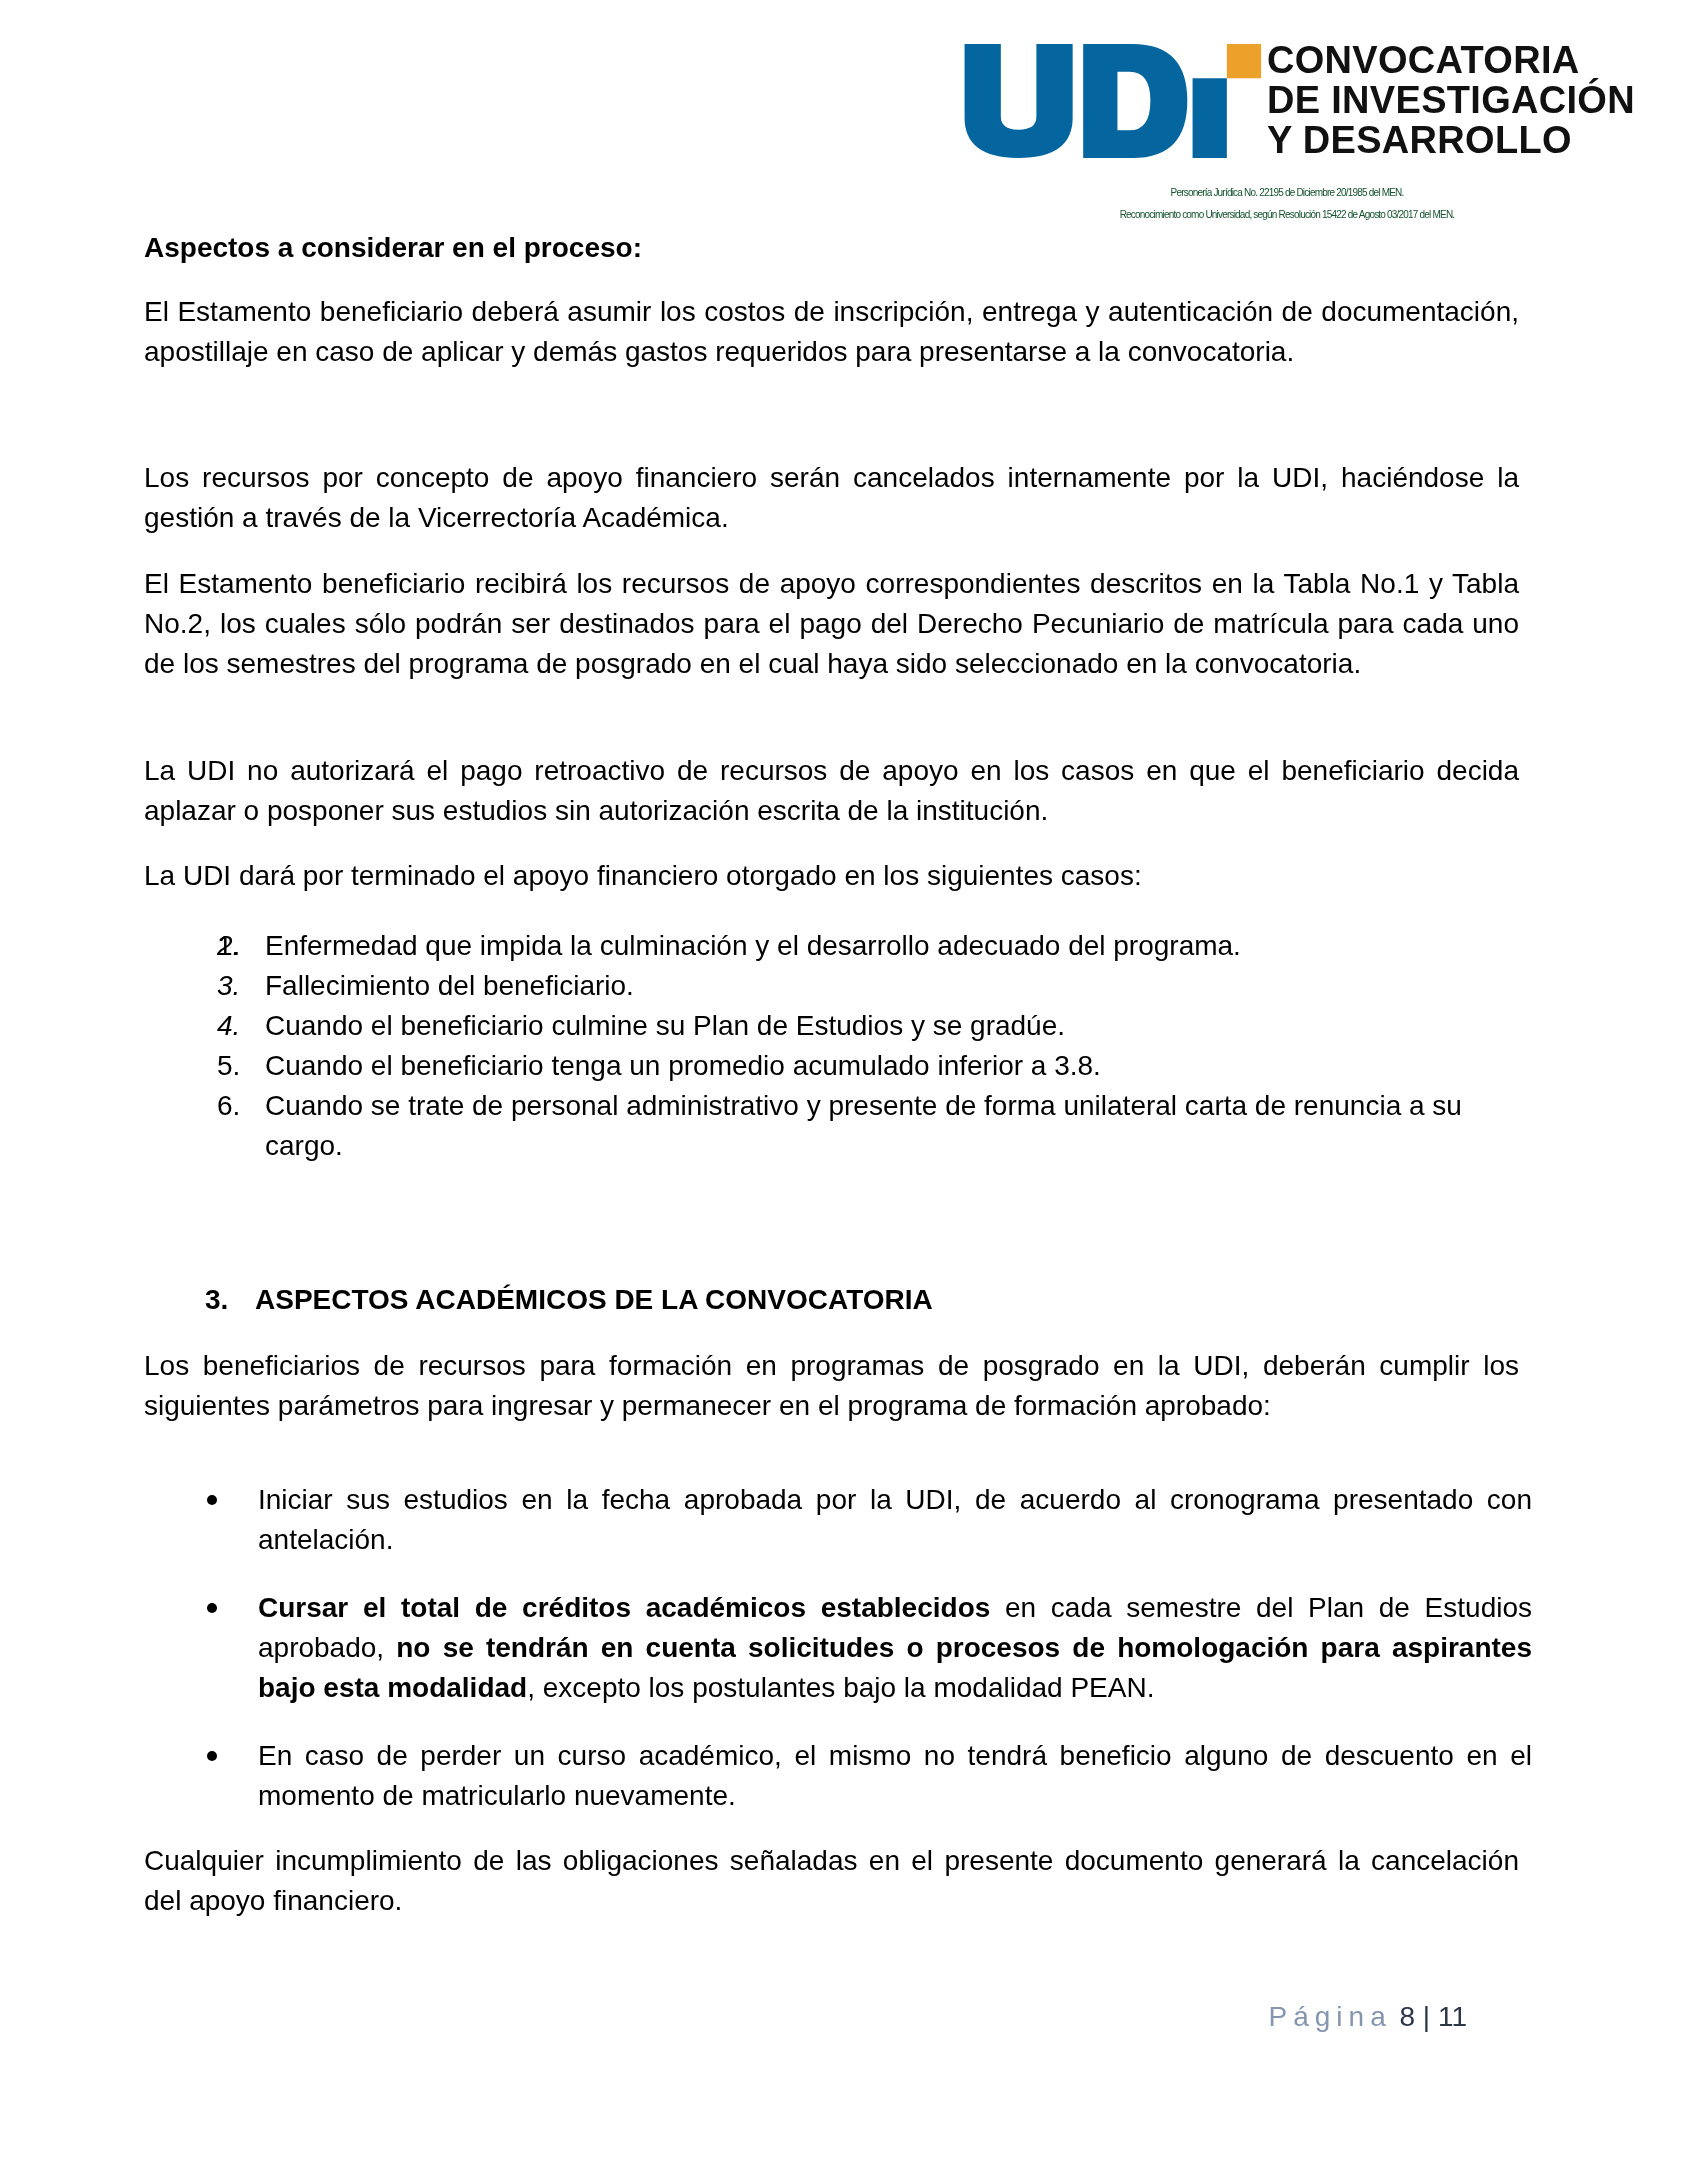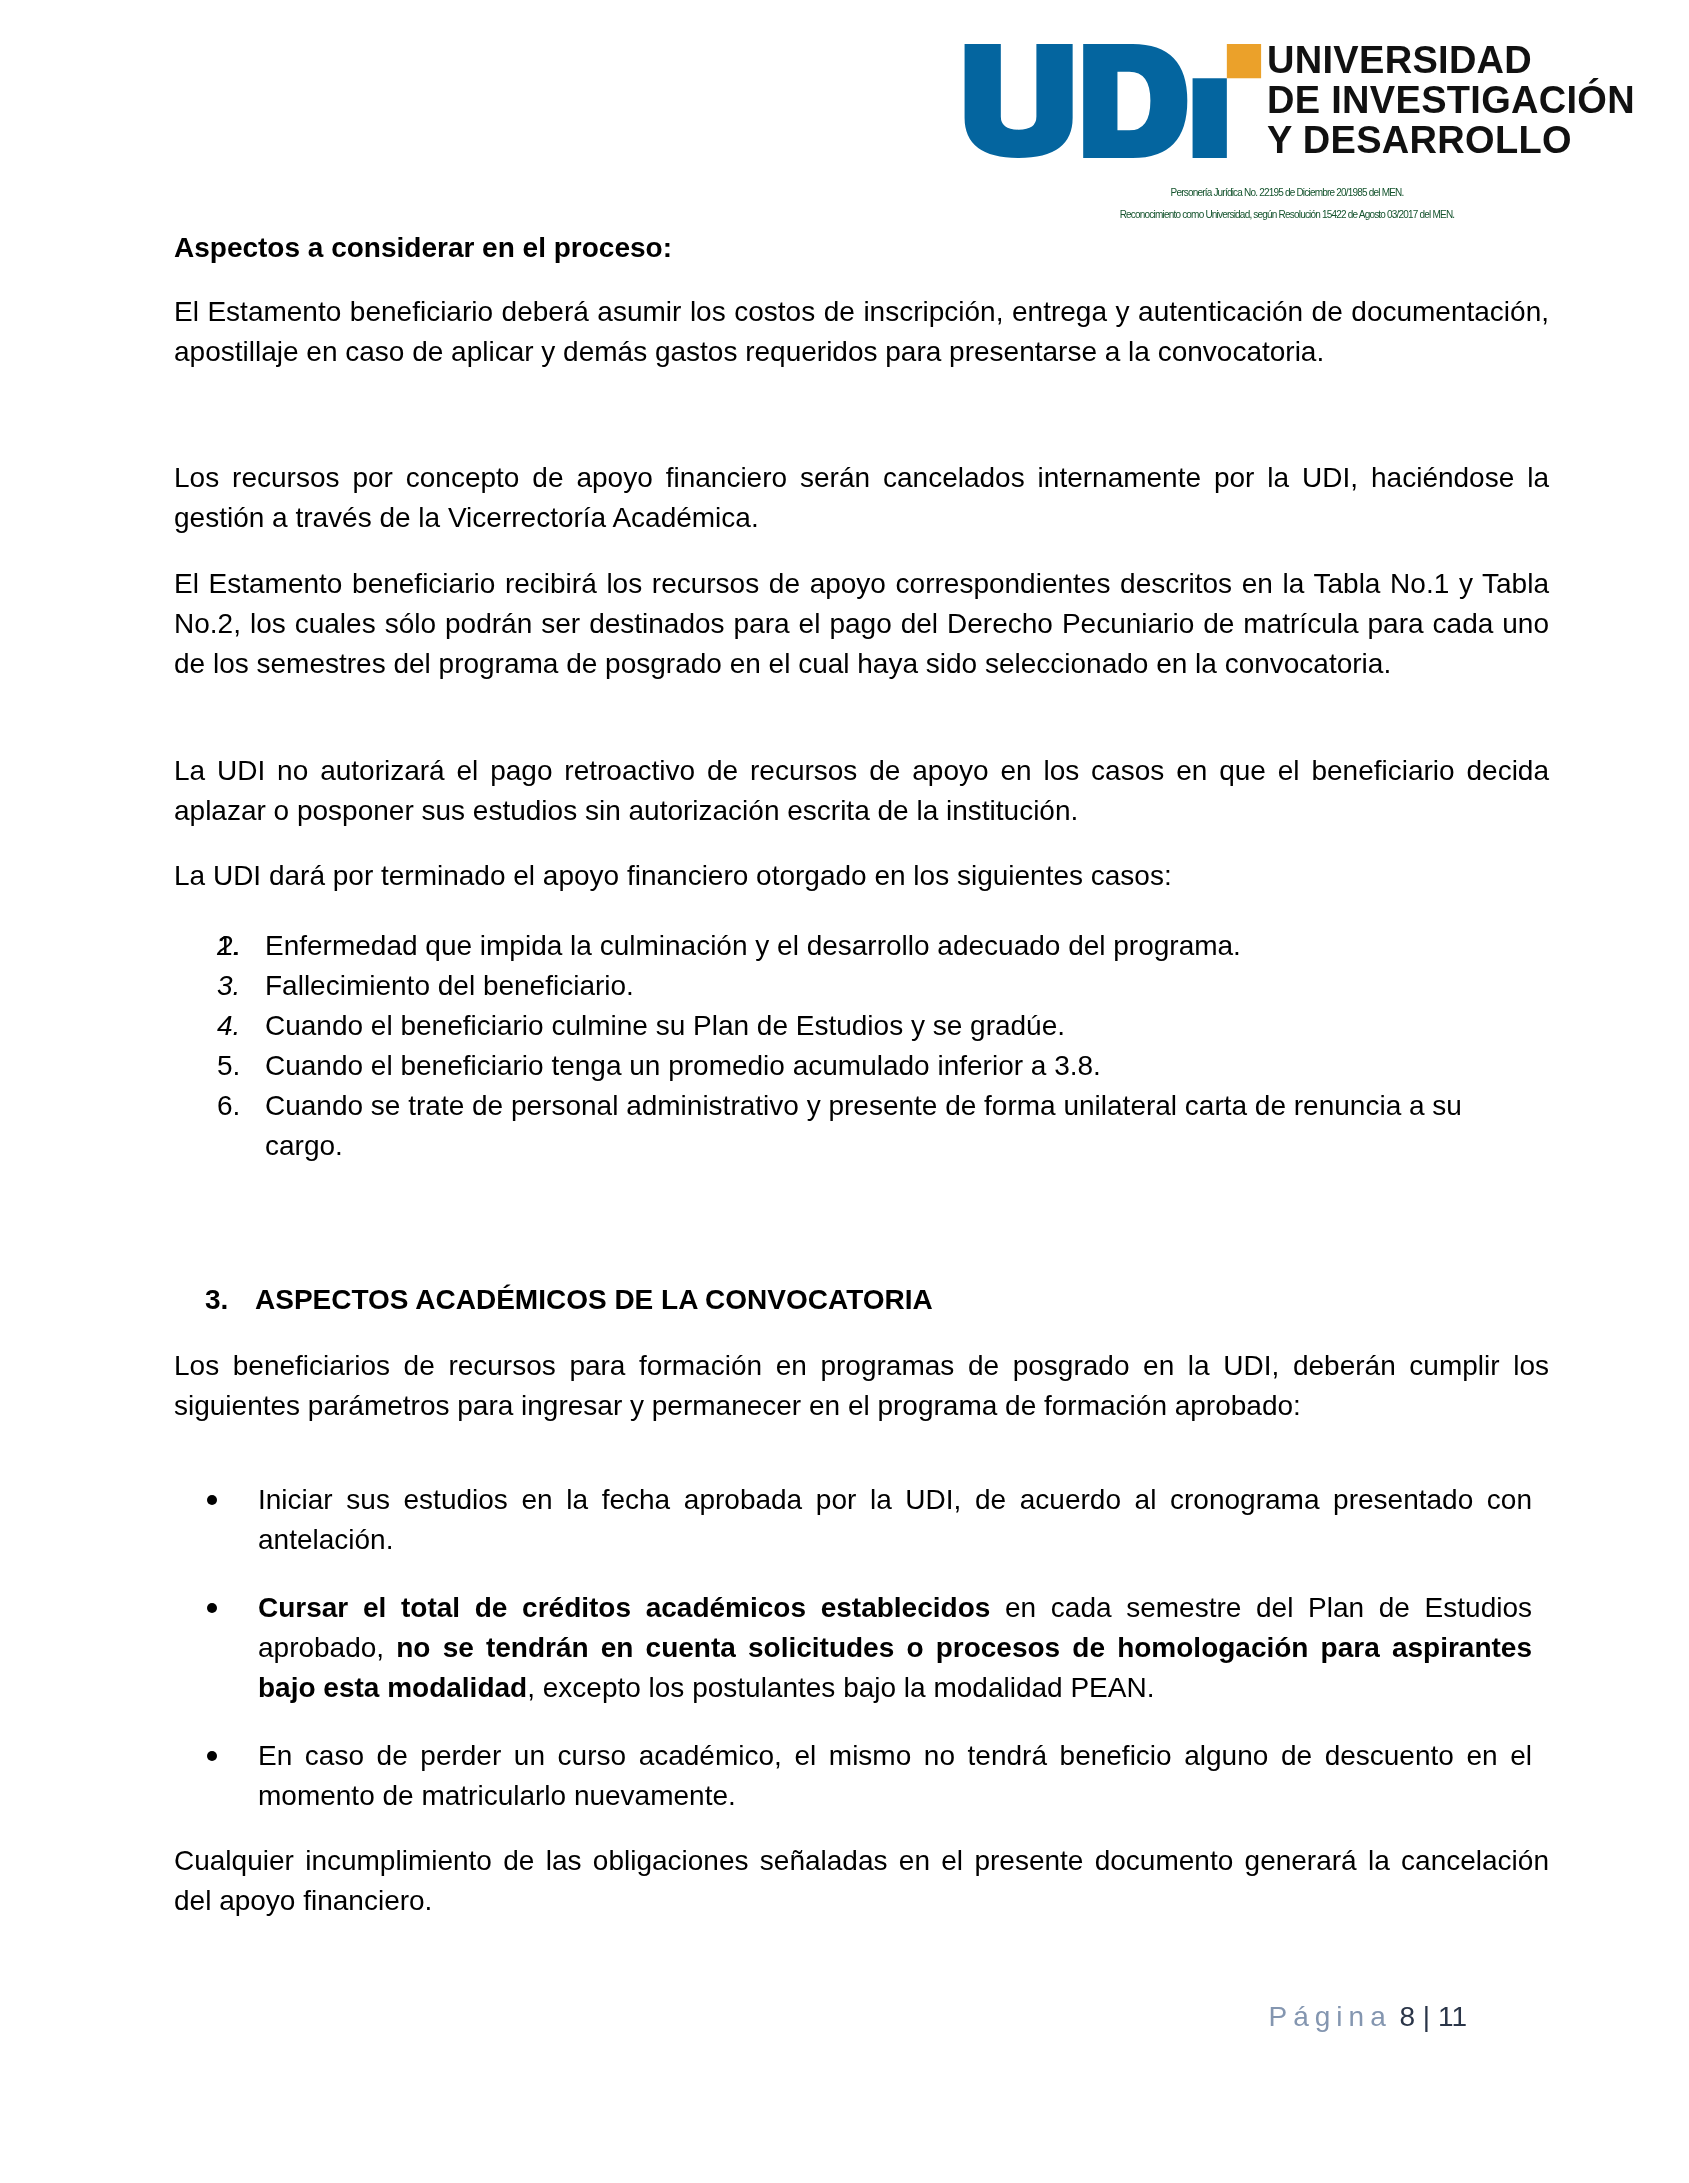--- a/index.html
+++ b/index.html
@@ -13,21 +13,21 @@
                  font-weight: bold; font-size: 38px; line-height: 40px; color: #111; white-space: nowrap;
                  letter-spacing: 0.3px; }
     .logo-text div { display: block; }
     .legal { position: absolute; left: 953px; width: 668px; text-align: center;
              font-family: "Liberation Sans", sans-serif; font-size: 10px; color: #14532d; letter-spacing: -0.8px;
              white-space: nowrap; }
     .legal.l1 { top: 187px; }
     .legal.l2 { top: 209px; }
 
     
-    .text { position: absolute; left: 174px; width: 1375px; font-size: 28px; line-height: 40px; }
+    .text { position: absolute; left: 144px; width: 1375px; font-size: 28px; line-height: 40px; }
     .justify { text-align: justify; text-align-last: left; }
     .bold { font-weight: bold; }
 
     .olist { position: absolute; left: 157px; width: 1375px; font-size: 28px; line-height: 40px; }
     .olist .item { position: relative; padding-left: 108px; }
     .olist .num { position: absolute; left: 60px; top: 0; }
     .olist .num.it { font-style: italic; }
 
     .section-h { position: absolute; left: 205px; top: 1280px; font-weight: bold; font-size: 28px; line-height: 40px; }
     .section-h .sn { display: inline-block; width: 50px; }
@@ -49,21 +49,21 @@
 
     <path d="M0 0 H55 V110 Q55 130 82 130 Q109 130 109 110 V0 H164 V112 Q164 173 82 173 Q0 173 0 112 Z" fill="#04659f"></path>
 
     <path d="M180 0 H255 Q338 0 338 86 Q338 173 255 173 H180 Z M232 42 V131 H250 Q282 131 282 86 Q282 42 250 42 Z" fill="#04659f" fill-rule="evenodd"></path>
 
     <rect x="346" y="52" width="52" height="121" fill="#04659f"></rect>
 
     <rect x="398" y="0" width="52" height="52" fill="#eba12a"></rect>
   </svg>
   <div class="logo-text">
-    <div>UNIVERSIDAD</div>
+    <div>CONVOCATORIA</div>
     <div>DE INVESTIGACIÓN</div>
     <div>Y DESARROLLO</div>
   </div>
 </div>
 <div class="legal l1">Personería Jurídica No. 22195 de Diciembre 20/1985 del MEN.</div>
 <div class="legal l2">Reconocimiento como Universidad, según Resolución 15422 de Agosto 03/2017 del MEN.</div>
 
 <div class="text bold" style="top:228px">Aspectos a considerar en el proceso:</div>
 
 <div class="text justify" style="top:292px">El Estamento beneficiario deberá asumir los costos de inscripción, entrega y autenticación de documentación, apostillaje en caso de aplicar y demás gastos requeridos para presentarse a la convocatoria.</div>

